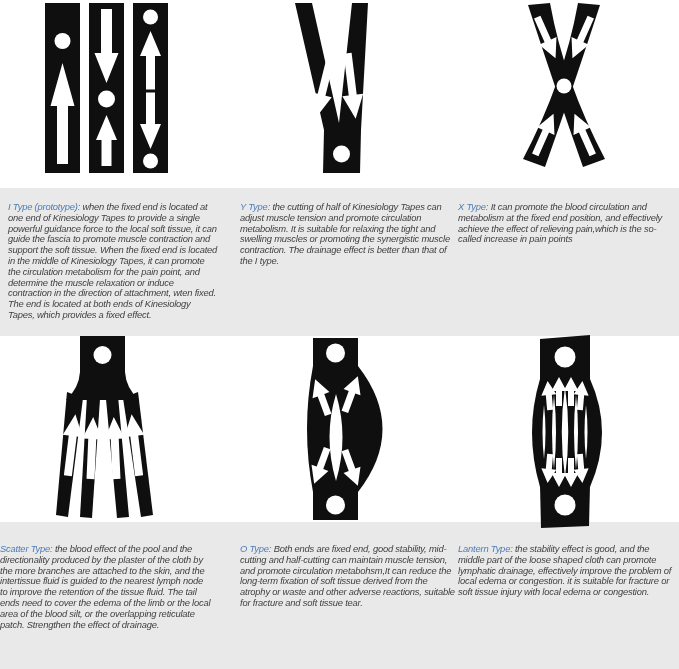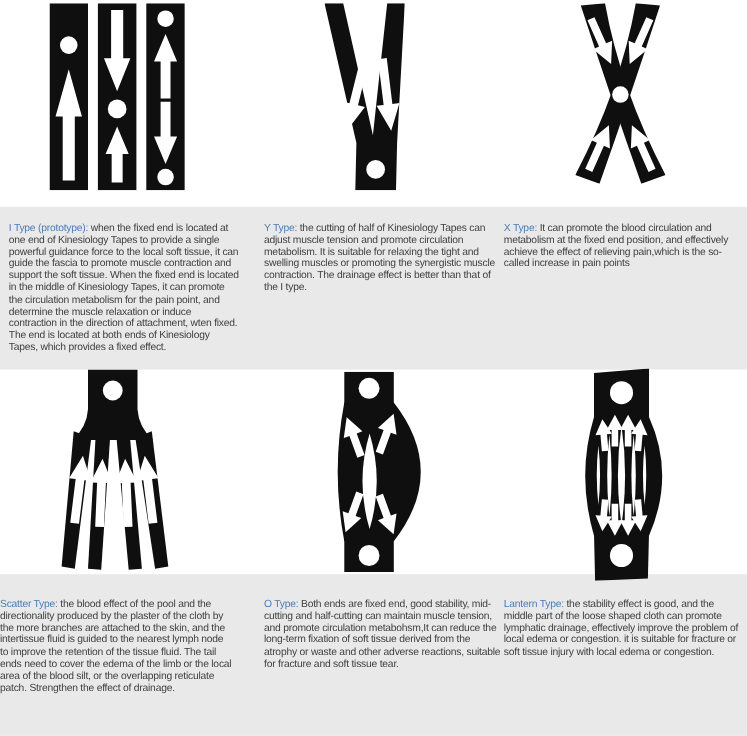--- a/index.html
+++ b/index.html
@@ -6,20 +6,21 @@
     --accent:#4b7cb8;
     --text:#414141;
     --band:#e9e9e9;
     --tape:#0f0f0f;
     --arrow:#ffffff;
   }
   html,body{margin:0;padding:0;background:#fff;}
   .stage{
     position:relative;width:679px;height:669px;background:#fff;overflow:hidden;
     font-family:"Liberation Sans",sans-serif;
+    font-style:italic;
   }
   .band{position:absolute;left:0;width:679px;background:var(--band);}
   .band.one{top:188px;height:148px;}
   .band.two{top:522px;height:147px;}
   .illus{position:absolute;}
   .illus svg{display:block;}
   .tape{fill:var(--tape);}
   .wh{fill:var(--arrow);}
   .desc{
     position:absolute;margin:0;font-size:9.4px;line-height:10.8px;

